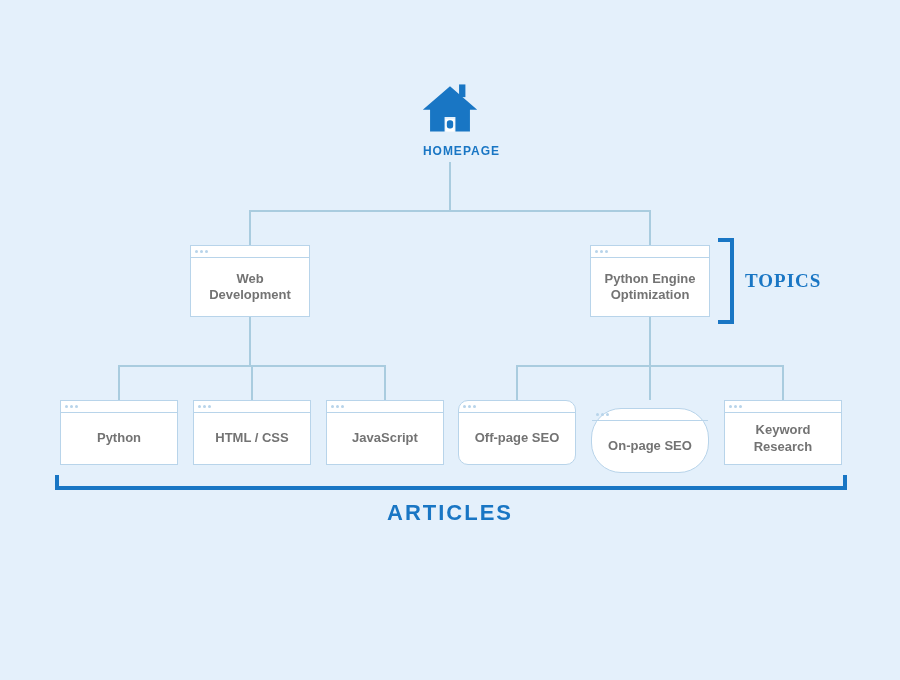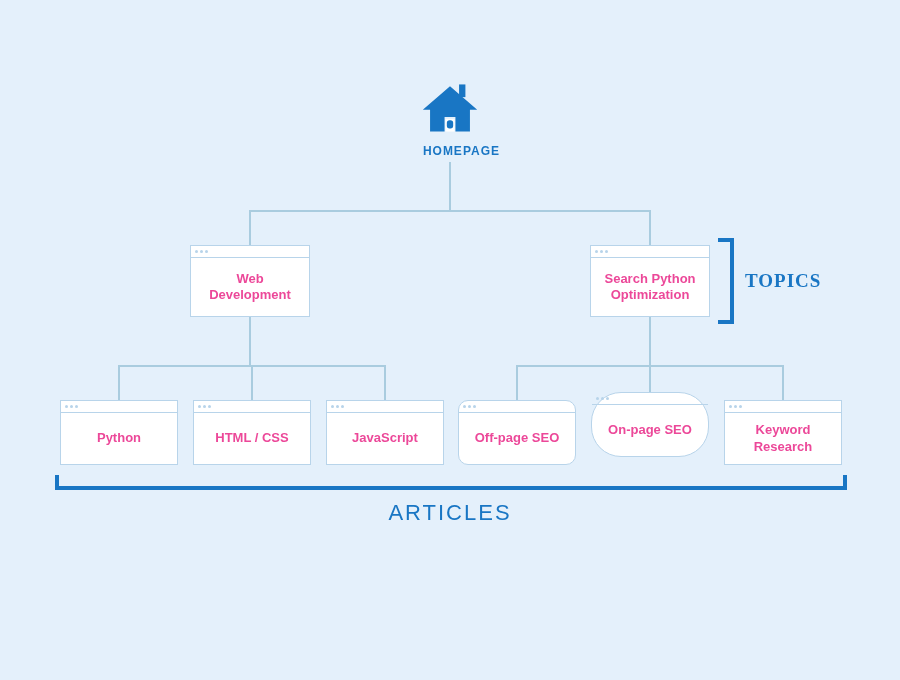--- a/index.html
+++ b/index.html
@@ -55,21 +55,21 @@
     background: #b8d4ea;
     border-radius: 50%;
   }
   .box .body {
     display: flex;
     align-items: center;
     justify-content: center;
     text-align: center;
     font-size: 13px;
     font-weight: 700;
-    color: #ec4899;
+    color: #737373;
     line-height: 1.25;
     padding: 0 6px;
   }
   
   .topic {
     width: 120px;
     height: 72px;
   }
   .topic .body { height: 58px; }
   
@@ -78,21 +78,21 @@
     height: 65px;
   }
   .article .body { height: 51px; }
   
   .topic1 { left: 190px; top: 245px; }
   .topic2 { left: 590px; top: 245px; }
   .article1 { left: 60px;  top: 400px; }
   .article2 { left: 193px; top: 400px; }
   .article3 { left: 326px; top: 400px; }
   .article4 { left: 458px; top: 400px; border-radius: 10px; }
-  .article5 { left: 591px; top: 392px; border-radius: 30px; }
+  .article5 { left: 591px; top: 408px; border-radius: 30px; }
   .article6 { left: 724px; top: 400px; }
   
   .line { position: absolute; background: #a9ccdf; }
   .vline { width: 2px; }
   .hline { height: 2px; }
   
   .bracket-topics {
     position: absolute;
     left: 718px;
     top: 238px;
@@ -123,21 +123,21 @@
     border-right: 4px solid #1976c4;
     border-bottom: 4px solid #1976c4;
   }
   .label-articles {
     position: absolute;
     left: 0;
     top: 500px;
     width: 900px;
     text-align: center;
     font-size: 22px;
-    font-weight: 400;
+    font-weight: 700;
     letter-spacing: 2px;
     color: #1976c4;
   }
 </style>
 </head>
 <body>
 
 <div class="canvas">
 
   <div class="home-icon">
@@ -162,21 +162,21 @@
         <span class="dot"></span>
     </div>
     <div class="body">Web Development</div>
   </div>
   <div class="box topic topic2">
     <div class="titlebar">
       <span class="dot"></span>
         <span class="dot"></span>
         <span class="dot"></span>
     </div>
-    <div class="body">Search Python Optimization</div>
+    <div class="body">Python Engine Optimization</div>
   </div>
 
   <div class="line vline" style="left:249px; top:317px; height:48px;"></div>
   <div class="line hline" style="left:118px; top:365px; width:268px;"></div>
   <div class="line vline" style="left:118px; top:365px; height:35px;"></div>
   <div class="line vline" style="left:251px; top:365px; height:35px;"></div>
   <div class="line vline" style="left:384px; top:365px; height:35px;"></div>
 
   <div class="line vline" style="left:649px; top:317px; height:48px;"></div>
   <div class="line hline" style="left:516px; top:365px; width:268px;"></div>

